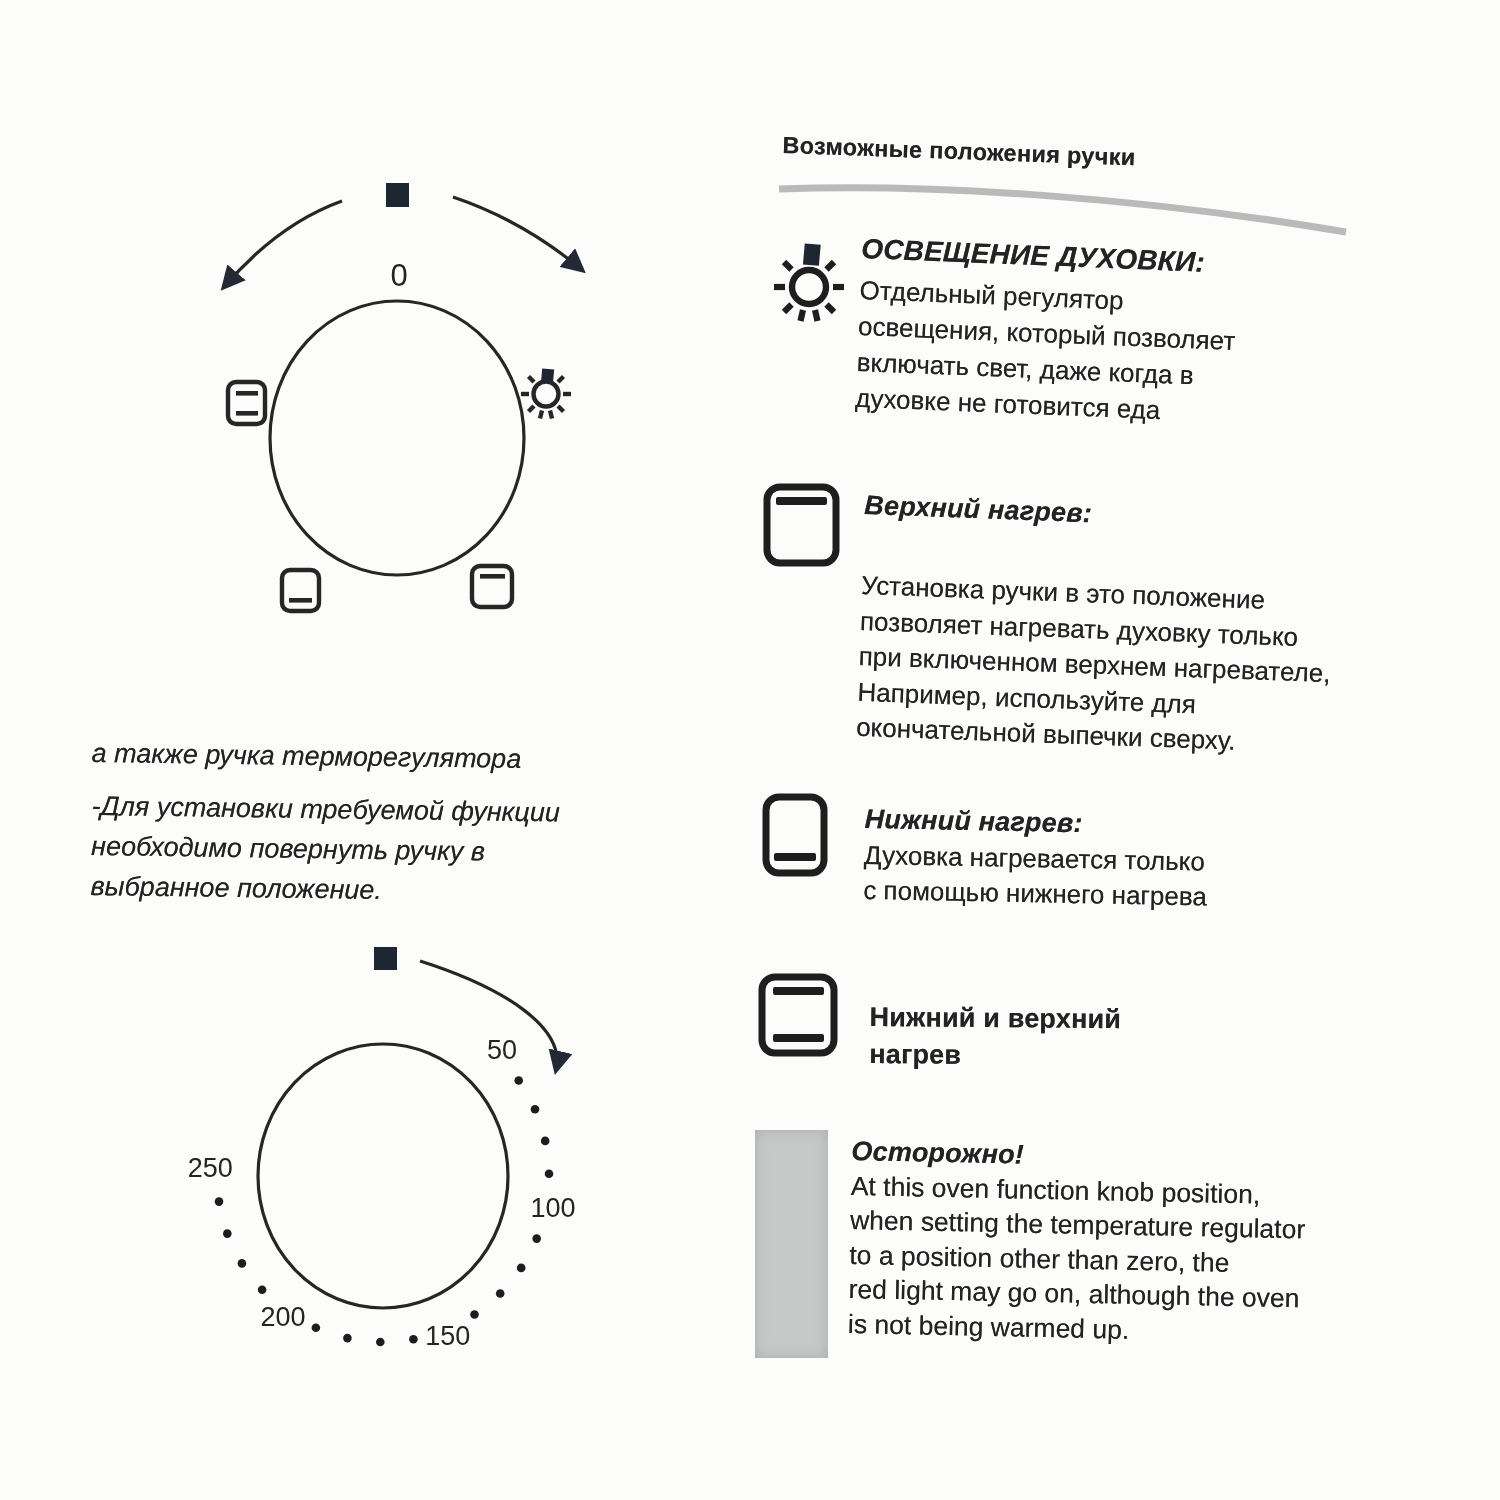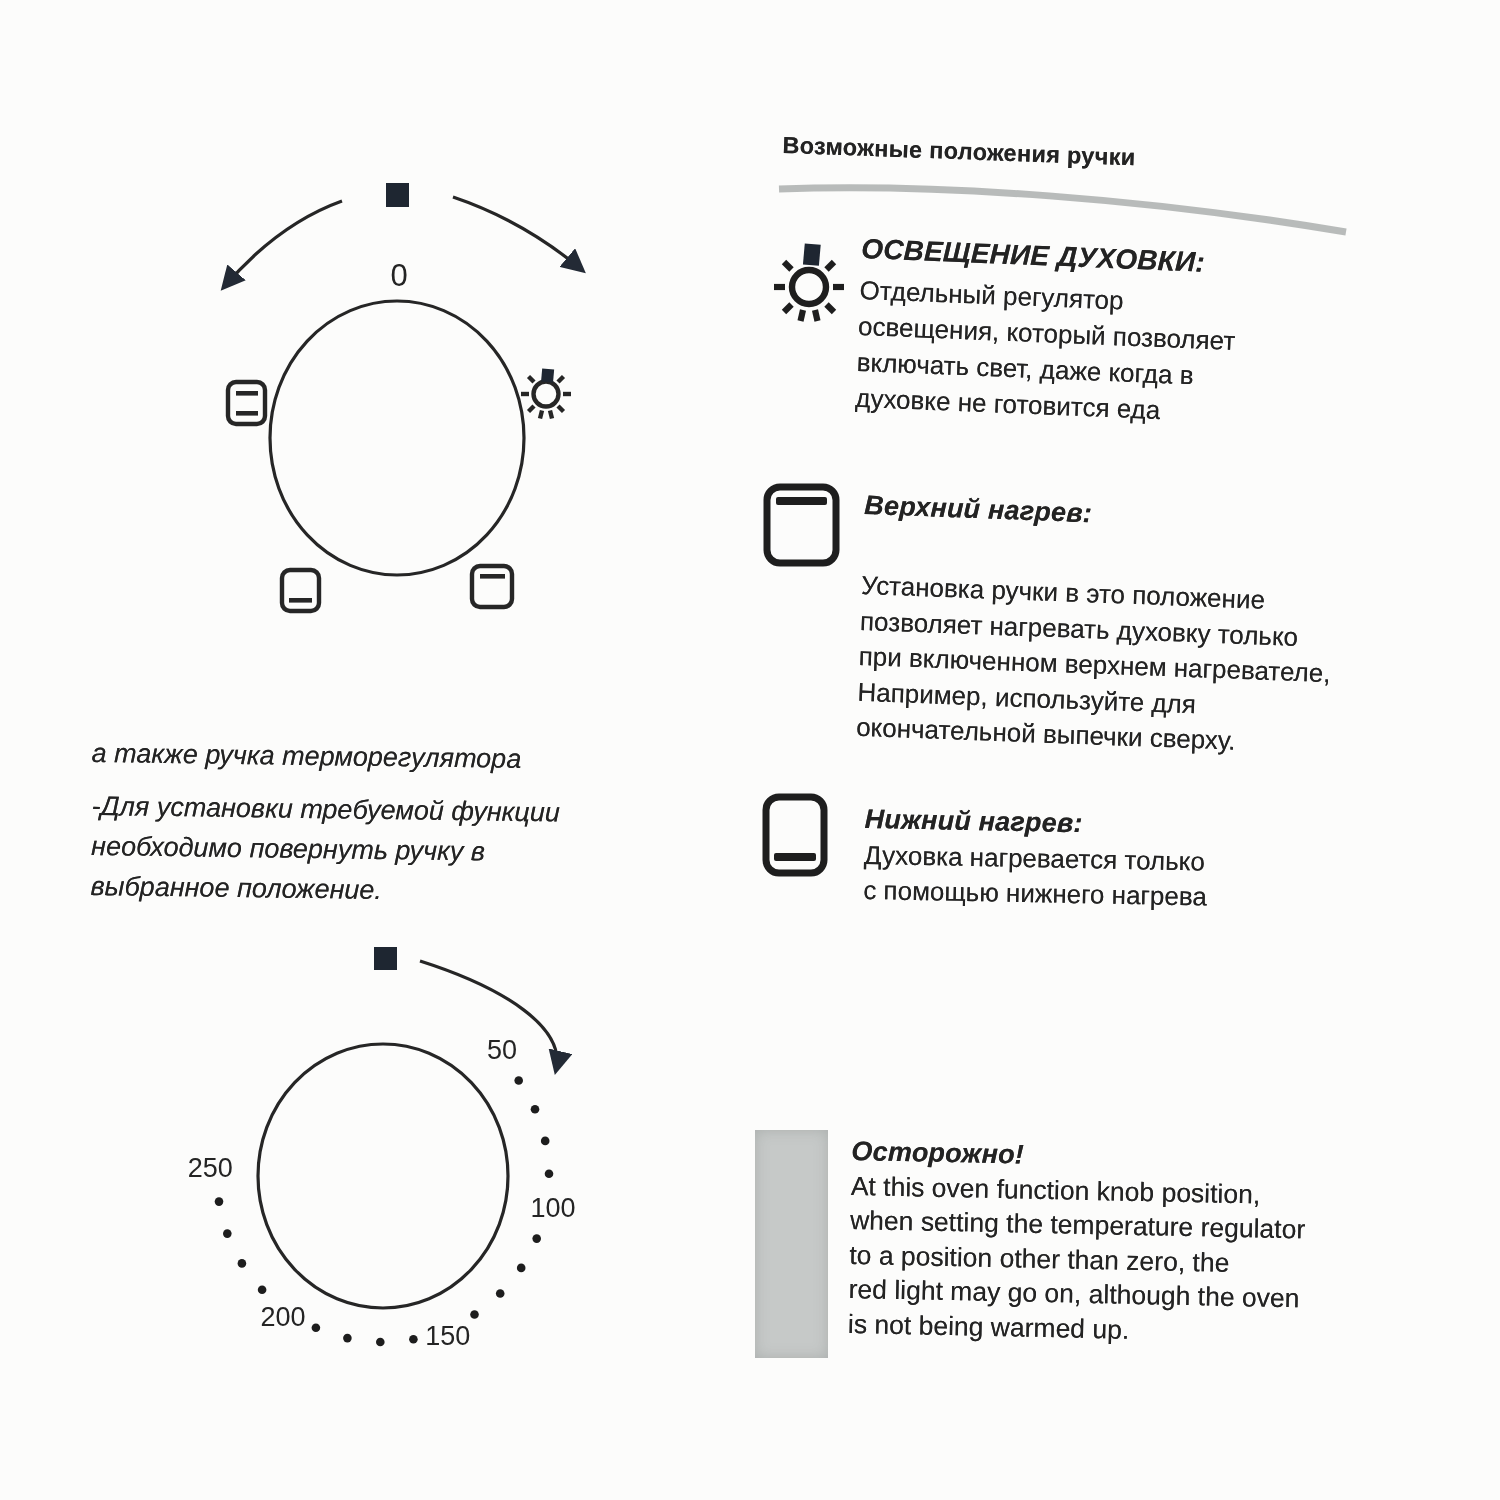--- a/index.html
+++ b/index.html
@@ -170,20 +170,31 @@
       <rect x="4" y="4" width="58" height="76" rx="13" fill="none" stroke="#1e1e1e" stroke-width="7"></rect>
       <rect x="12" y="60" width="42" height="8" rx="2" fill="#1e1e1e"></rect>
     </svg>
     <div class="sec-text" style="margin-left:110px;transform:rotate(1.1deg);transform-origin:left top;">
       <div class="sec-heading soft">Нижний нагрев:</div>
       <div class="sec-body soft" style="margin-top:2px;line-height:35px;">Духовка нагревается только
 с помощью нижнего нагрева</div>
     </div>
   </div>
 
+  <div class="section" style="top:975px;">
+    <svg class="sec-icon" style="left:3px;top:-2px;" width="80" height="84" viewBox="0 0 80 84">
+      <rect x="4" y="4" width="72" height="76" rx="13" fill="none" stroke="#1e1e1e" stroke-width="7"></rect>
+      <rect x="15" y="14" width="51" height="8" rx="2" fill="#1e1e1e"></rect>
+      <rect x="15" y="61" width="51" height="8" rx="2" fill="#1e1e1e"></rect>
+    </svg>
+    <div class="sec-text" style="margin-left:115px;padding-top:24px;transform:rotate(.5deg);transform-origin:left top;">
+      <div class="sec-heading upright soft">Нижний и верхний
+нагрев</div>
+    </div>
+  </div>
 
   <div class="section" style="top:1130px;">
     <div class="caution-bar"></div>
     <div class="sec-text" style="margin-left:97px;padding-top:4px;transform:rotate(1.2deg);transform-origin:left top;">
       <div class="sec-heading soft">Осторожно!</div>
       <div class="sec-body en soft" style="margin-top:1px;">At this oven function knob position,
 when setting the temperature regulator
 to a position other than zero, the
 red light may go on, although the oven
 is not being warmed up.</div>

